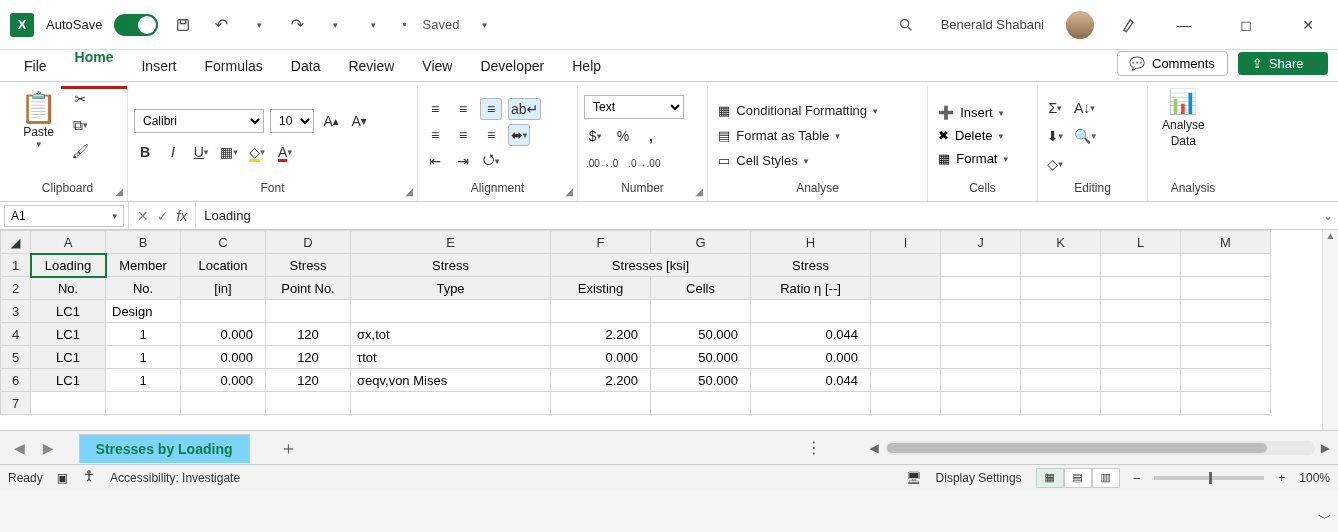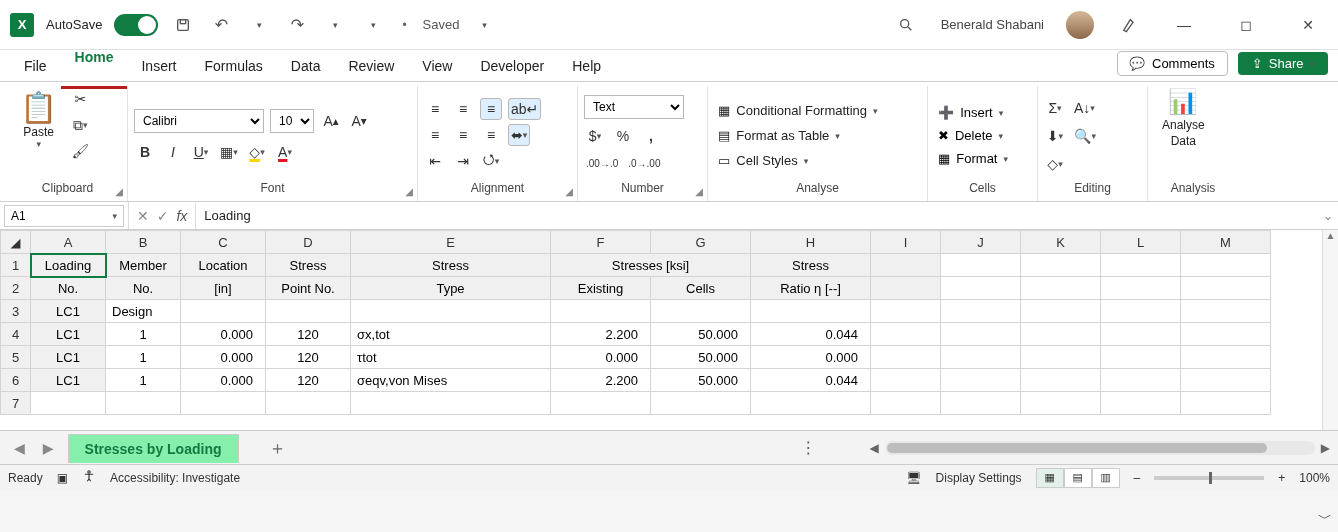--- a/index.html
+++ b/index.html
@@ -75,21 +75,21 @@
   .active-cell { outline:2px solid #107c41; outline-offset:-1px; background:#fff;}
   .data-r { text-align:right; padding-right:12px;}
   .data-l { text-align:left; padding-left:6px;}
   .data-c { text-align:center;}
   .vscroll { position:absolute; right:0; top:0; width:16px; bottom:0; background:#f5f5f5; border-left:1px solid #ddd;}
   .vscroll .arrow { height:16px; text-align:center; font-size:10px; color:#777;}
 
   
   .sheet-bar { height:34px; background:#f3f3f3; display:flex; align-items:center; border-top:1px solid #ccc; position:relative;}
   .sheet-nav { display:flex; gap:18px; padding:0 14px; color:#888; font-size:14px;}
-  .sheet-tab { background:#86efac; border:1px solid #ccc; border-bottom:none; padding:6px 16px; font-size:14px; color:#107c41; font-weight:600; position:relative; top:1px;}
+  .sheet-tab { background:#7dd3fc; border:1px solid #ccc; border-bottom:none; padding:6px 16px; font-size:14px; color:#107c41; font-weight:600; position:relative; top:1px;margin-left:11px;}
   .add-sheet { margin-left:30px; font-size:18px; color:#666;}
   .h-scroll { flex:1; display:flex; align-items:center; gap:6px; justify-content:flex-end; padding-right:8px;}
   .scrollbar { width:430px; height:14px; background:#e8e8e8; border-radius:7px; position:relative;}
   .scrollbar .thumb { position:absolute; left:2px; top:2px; height:10px; width:380px; background:#bdbdbd; border-radius:5px;}
   .scroll-arr { font-size:12px; color:#666;}
   .tab-opts { font-size:16px; color:#555; padding:0 12px;}
 
   
   .statusbar { height:26px; background:#f3f3f3; border-top:1px solid #ccc; display:flex; align-items:center; font-size:12px; color:#333; padding:0 8px; gap:14px;}
   .status-spacer { flex:1;}

